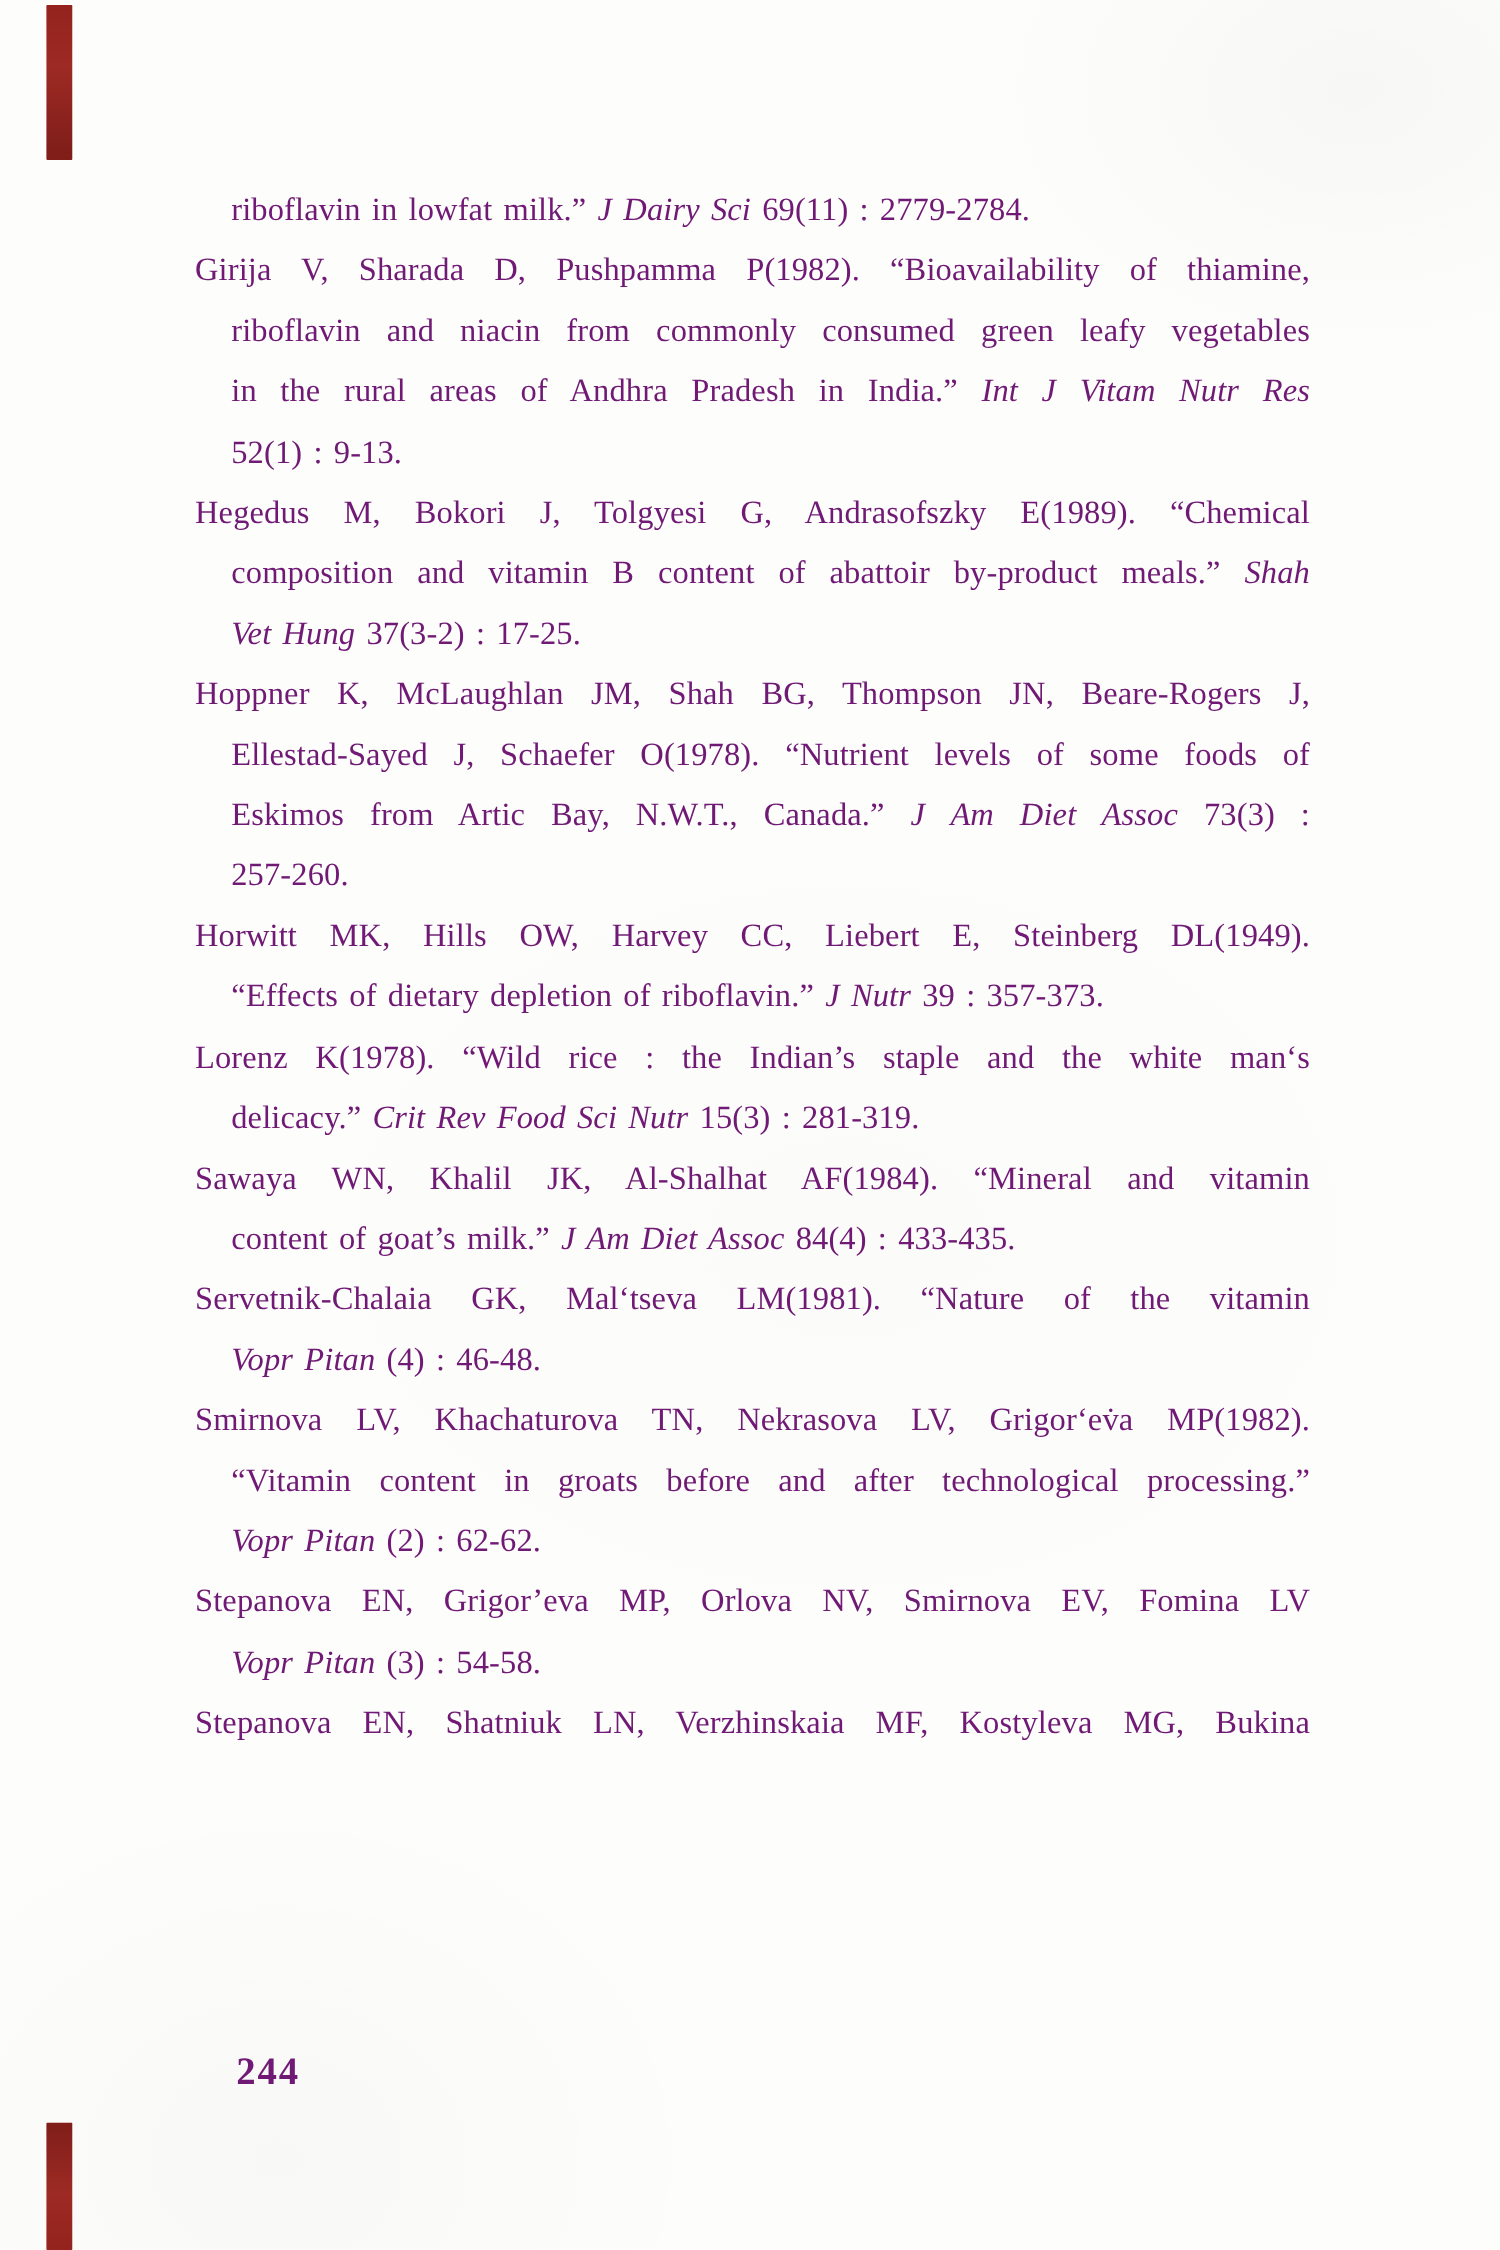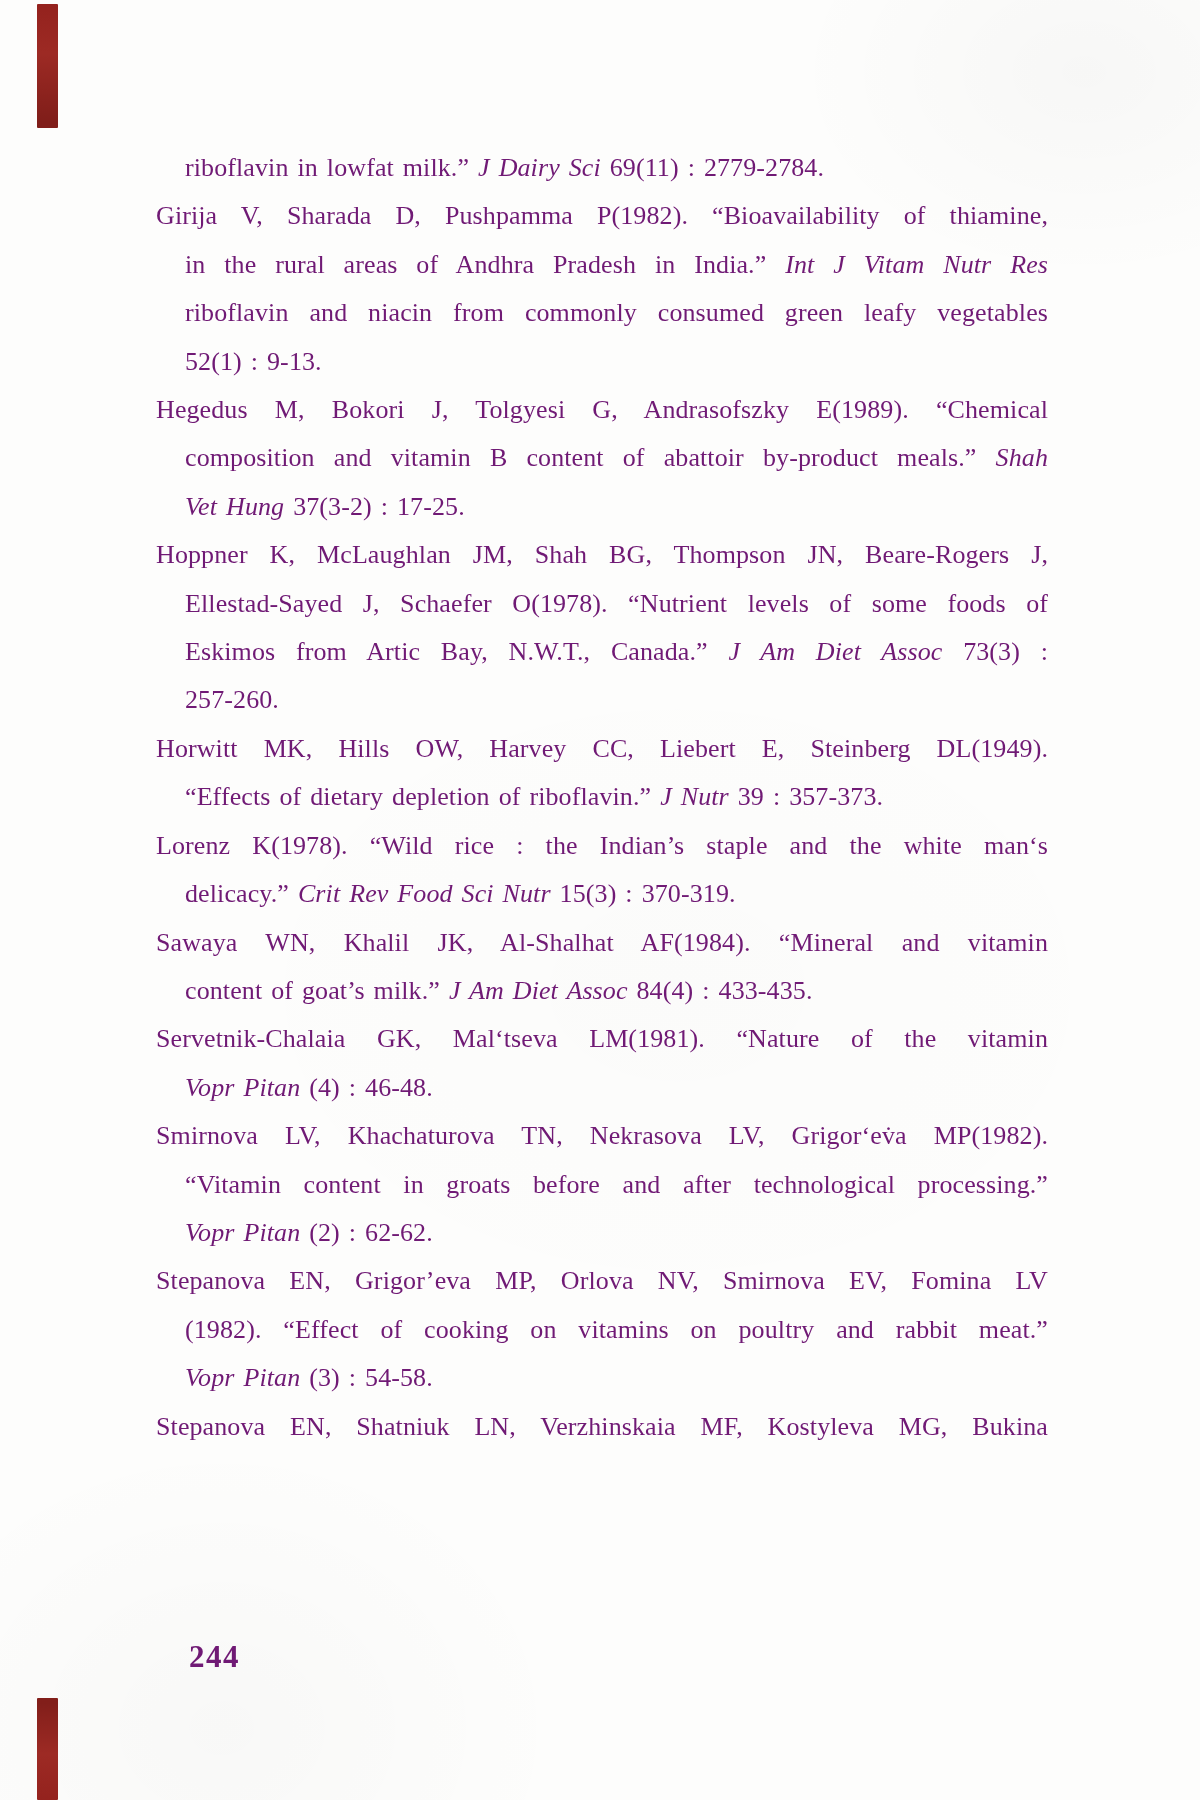--- a/index.html
+++ b/index.html
@@ -76,59 +76,58 @@
 
 <div class="page" style="background-color: rgb(253, 253, 252); color: #701a75; padding-left: 32px;">
   <div class="redmark top" style="background-color: rgb(157, 42, 36);"></div>
   <div class="redmark bottom" style="background-color: rgb(157, 42, 36);"></div>
   <main class="refs">
       <div class="entry">
         <div class="line last"><span class="seg">riboflavin in lowfat milk.” </span><span class="seg seg-italic">J Dairy Sci</span><span class="seg"> 69(11) : 2779-2784.</span></div>
       </div>
       <div class="entry">
         <div class="line first"><span class="seg">Girija V, Sharada D, Pushpamma P(1982). “Bioavailability of thiamine,</span></div>
+        <div class="line"><span class="seg">riboflavin and niacin from commonly consumed green leafy vegetables</span></div>
         <div class="line"><span class="seg">in the rural areas of Andhra Pradesh in India.” </span><span class="seg seg-italic">Int J Vitam Nutr Res</span></div>
-        <div class="line"><span class="seg">riboflavin and niacin from commonly consumed green leafy vegetables</span></div>
         <div class="line last"><span class="seg">52(1) : 9-13.</span></div>
       </div>
       <div class="entry">
         <div class="line first"><span class="seg">Hegedus M, Bokori J, Tolgyesi G, Andrasofszky E(1989). “Chemical</span></div>
         <div class="line"><span class="seg">composition and vitamin B content of abattoir by-product meals.” </span><span class="seg seg-italic">Shah</span></div>
         <div class="line last"><span class="seg seg-italic">Vet Hung</span><span class="seg"> 37(3-2) : 17-25.</span></div>
       </div>
       <div class="entry">
         <div class="line first"><span class="seg">Hoppner K, McLaughlan JM, Shah BG, Thompson JN, Beare-Rogers J,</span></div>
         <div class="line"><span class="seg">Ellestad-Sayed J, Schaefer O(1978). “Nutrient levels of some foods of</span></div>
         <div class="line"><span class="seg">Eskimos from Artic Bay, N.W.T., Canada.” </span><span class="seg seg-italic">J Am Diet Assoc</span><span class="seg"> 73(3) :</span></div>
         <div class="line last"><span class="seg">257-260.</span></div>
       </div>
       <div class="entry">
         <div class="line first"><span class="seg">Horwitt MK, Hills OW, Harvey CC, Liebert E, Steinberg DL(1949).</span></div>
         <div class="line last"><span class="seg">“Effects of dietary depletion of riboflavin.” </span><span class="seg seg-italic">J Nutr</span><span class="seg"> 39 : 357-373.</span></div>
       </div>
       <div class="entry">
         <div class="line first"><span class="seg">Lorenz K(1978). “Wild rice : the Indian’s staple and the white man‘s</span></div>
-        <div class="line last"><span class="seg">delicacy.” </span><span class="seg seg-italic">Crit Rev Food Sci Nutr</span><span class="seg"> 15(3) : 370-319.</span></div>
+        <div class="line last"><span class="seg">delicacy.” </span><span class="seg seg-italic">Crit Rev Food Sci Nutr</span><span class="seg"> 15(3) : 281-319.</span></div>
       </div>
       <div class="entry">
         <div class="line first"><span class="seg">Sawaya WN, Khalil JK, Al-Shalhat AF(1984). “Mineral and vitamin</span></div>
         <div class="line last"><span class="seg">content of goat’s milk.” </span><span class="seg seg-italic">J Am Diet Assoc</span><span class="seg"> 84(4) : 433-435.</span></div>
       </div>
       <div class="entry">
         <div class="line first"><span class="seg">Servetnik-Chalaia GK, Mal‘tseva LM(1981). “Nature of the vitamin</span></div>
         <div class="line last"><span class="seg seg-italic">Vopr Pitan</span><span class="seg"> (4) : 46-48.</span></div>
       </div>
       <div class="entry">
         <div class="line first"><span class="seg">Smirnova LV, Khachaturova TN, Nekrasova LV, Grigor‘ev̇a MP(1982).</span></div>
         <div class="line"><span class="seg">“Vitamin content in groats before and after technological processing.”</span></div>
         <div class="line last"><span class="seg seg-italic">Vopr Pitan</span><span class="seg"> (2) : 62-62.</span></div>
       </div>
       <div class="entry">
         <div class="line first"><span class="seg">Stepanova EN, Grigor’eva MP, Orlova NV, Smirnova EV, Fomina LV</span></div>
-        <div class="line"><span class="seg">(1982). “Effect of cooking on vitamins on poultry and rabbit meat.”</span></div>
         <div class="line last"><span class="seg seg-italic">Vopr Pitan</span><span class="seg"> (3) : 54-58.</span></div>
       </div>
       <div class="entry">
         <div class="line first"><span class="seg">Stepanova EN, Shatniuk LN, Verzhinskaia MF, Kostyleva MG, Bukina</span></div>
       </div>
     </main>
   <div class="pagenum">244</div>
 </div>
 
 </body></html>

